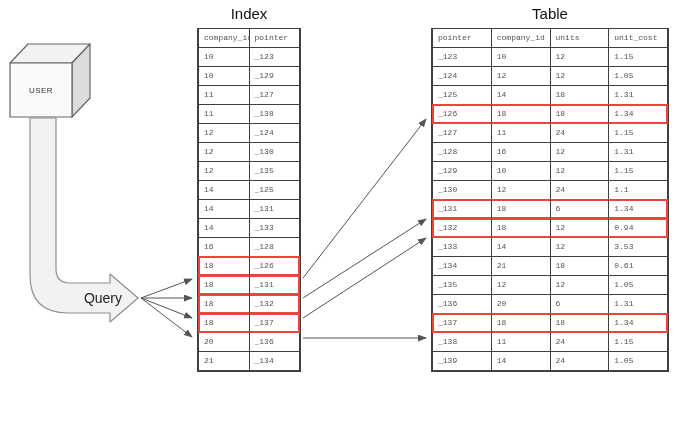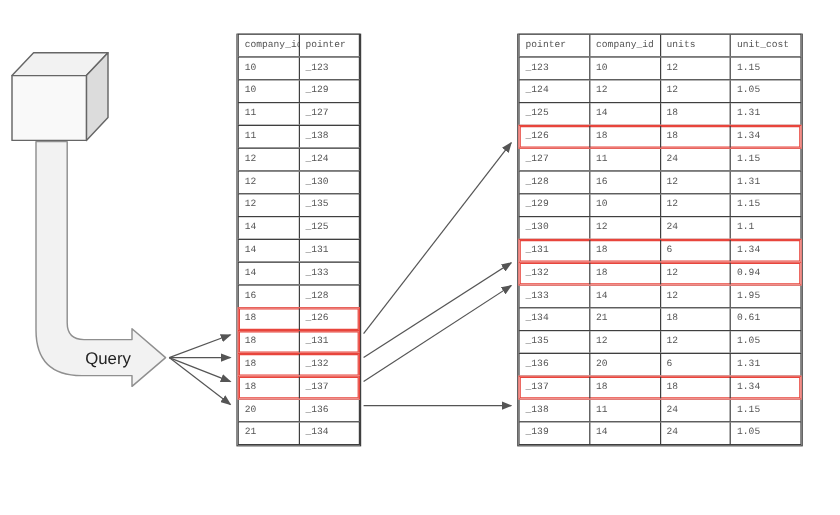--- a/index.html
+++ b/index.html
@@ -38,21 +38,21 @@
 
   #svg-layer{position:absolute;left:0;top:0;width:700px;height:429px;}
 
   #user-label{
     position:absolute;left:10px;top:63px;width:62px;height:54px;
     display:flex;align-items:center;justify-content:center;
     font-size:8px;letter-spacing:.5px;color:#333;
   }
   #query-label{
     position:absolute;left:58px;top:289px;width:64px;height:18px;
-    text-align:center;font-size:14px;color:#222;line-height:18px;
+    text-align:right;font-size:14px;color:#222;line-height:18px;
   }
 </style>
 </head>
 <body>
 
 <div id="canvas">
 
   <svg id="svg-layer" viewBox="0 0 700 429" xmlns="http://www.w3.org/2000/svg">
     <defs>
       <marker id="ah" markerWidth="9" markerHeight="7" refX="8" refY="3.5" orient="auto">
@@ -76,20 +76,23 @@
     </g>
 
     <g stroke="#555" stroke-width="1" fill="none">
       <line x1="303" y1="278" x2="426" y2="119" marker-end="url(#ah)"></line>
       <line x1="303" y1="298" x2="426" y2="219" marker-end="url(#ah)"></line>
       <line x1="303" y1="318" x2="426" y2="238" marker-end="url(#ah)"></line>
       <line x1="303" y1="338" x2="426" y2="338" marker-end="url(#ah)"></line>
     </g>
   </svg>
 
+  <div id="index-title" class="title">Index</div>
+  <div id="table-title" class="title">Table</div>
+  <div id="user-label">USER</div>
   <div id="query-label">Query</div>
 
   <div id="index-table" class="dtable" data-table="index">
       <div class="trow">
         <div class="tcell">company_id</div>
         <div class="tcell">pointer</div>
       </div>
       <div class="trow">
         <div class="tcell">10</div>
         <div class="tcell">_123</div>
@@ -224,21 +227,21 @@
       <div class="trow hl">
         <div class="tcell">_132</div>
         <div class="tcell">18</div>
         <div class="tcell">12</div>
         <div class="tcell">0.94</div>
       </div>
       <div class="trow">
         <div class="tcell">_133</div>
         <div class="tcell">14</div>
         <div class="tcell">12</div>
-        <div class="tcell">1.95</div>
+        <div class="tcell">3.53</div>
       </div>
       <div class="trow">
         <div class="tcell">_134</div>
         <div class="tcell">21</div>
         <div class="tcell">18</div>
         <div class="tcell">0.61</div>
       </div>
       <div class="trow">
         <div class="tcell">_135</div>
         <div class="tcell">12</div>

